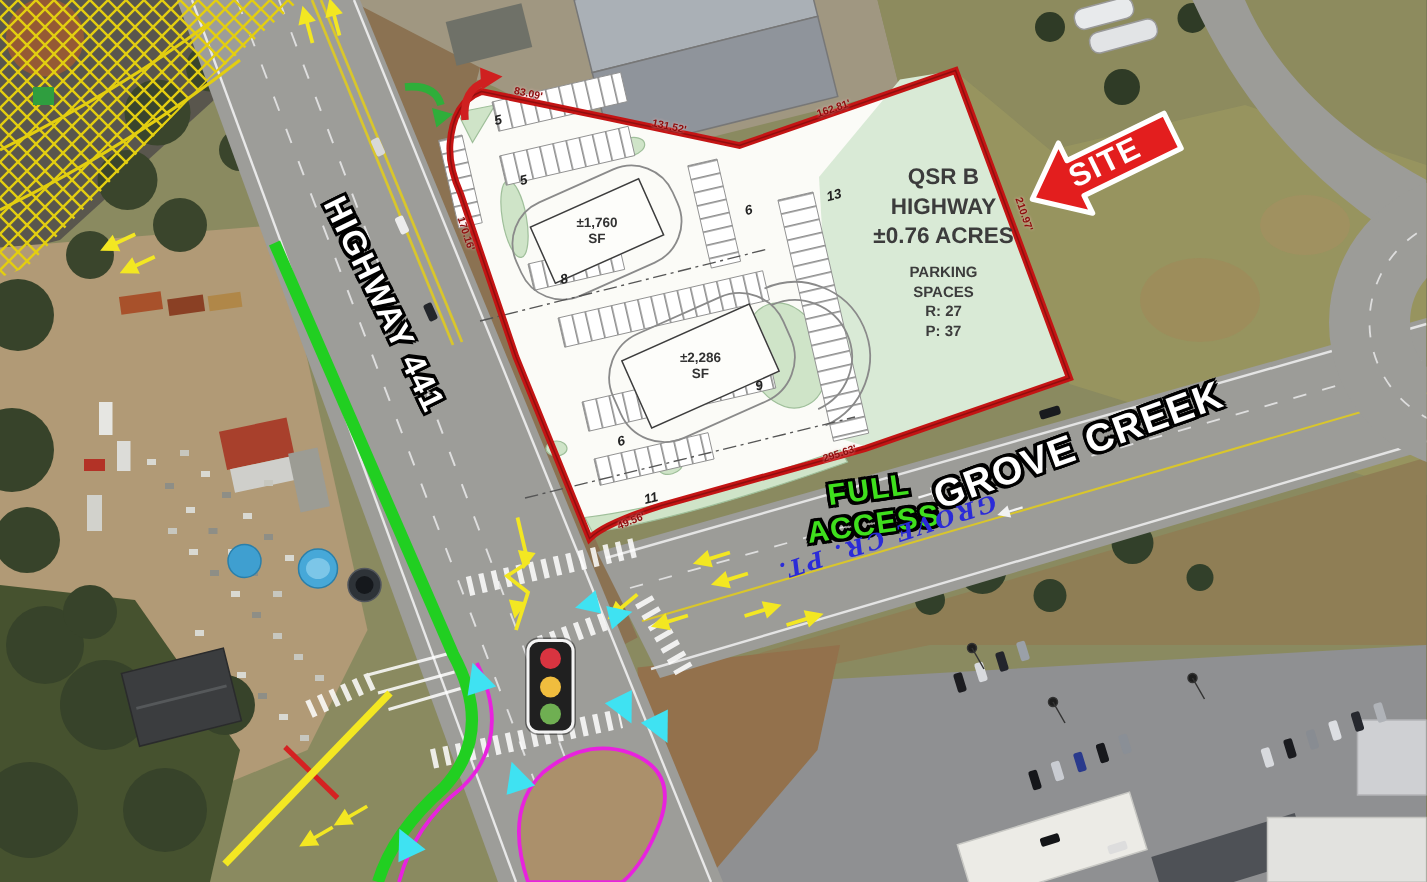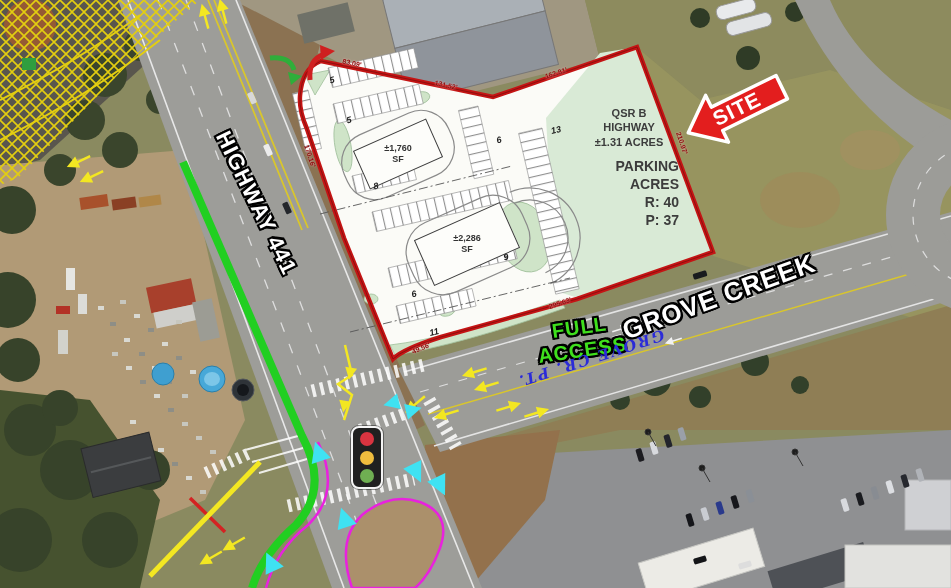--- a/index.html
+++ b/index.html
@@ -12,22 +12,22 @@
                  0 -2px 0 #000, 0 2px 0 #000, -2px 0 0 #000, 2px 0 0 #000; }
   .access-label { color:#3fdf1d; font-weight:900; letter-spacing:1px; font-size:20px; line-height:1.15;
     text-align:center;
     text-shadow:-2px -2px 0 #000, 2px -2px 0 #000, -2px 2px 0 #000, 2px 2px 0 #000,
                  0 -2px 0 #000, 0 2px 0 #000, -2px 0 0 #000, 2px 0 0 #000; }
   .street-sign { color:#2b2bd8; font-weight:bold; font-size:15px; letter-spacing:2px;
     font-family:"DejaVu Serif", serif; font-style:italic; }
   .dim { font-size:7px; font-weight:bold; color:#8d0d0d; text-shadow:0 0 2px #f2b9b9; }
   .stall { font-size:9px; font-weight:600; font-style:italic; color:#222; }
   .parcel-info { text-align:center; color:#3c3c3c; font-weight:bold; }
-  .parcel-info .big { display:block; font-size:11px; line-height:1.3; }
-  .parcel-info .small { display:block; font-size:14px; line-height:1.3;text-align:right; }
+  .parcel-info .big { display:block; font-size:15px; line-height:1.3; }
+  .parcel-info .small { display:block; font-size:10px; line-height:1.3; }
   .parcel-info .gap { display:block; height:8px; }
   .bldg { position:absolute; background:#fdfdfa; border:1.5px solid #3d3d3d; }
   .bldg .lbl { position:absolute; inset:0; display:flex; flex-direction:column;
     align-items:center; justify-content:center; font-size:9px; font-weight:600; color:#333; line-height:1.2; }
   #traffic-light { position:absolute; left:351px; top:426px; width:32px; height:63px;
     background:#202020; border:2.5px solid #f4f4f4; border-radius:8px;
     display:flex; flex-direction:column; align-items:center; justify-content:space-evenly;
     box-shadow:0 0 0 1px rgba(0,0,0,.4); }
   #traffic-light .light { width:14px; height:14px; border-radius:50%; }
   #site-label { color:#fff; font-weight:800; font-size:21px; letter-spacing:1px; }
@@ -439,25 +439,25 @@
   <div class="bldg" style="left:420px; top:219px; width:94px; height:50px; transform:rotate(-24deg);">
     <div class="lbl" style="transform:rotate(24deg);">
       <span>±2,286</span>
       <span>SF</span>
     </div>
   </div>
 
   <div class="abs parcel-info" style="left:629px; top:168px; transform:translate(-50%,-50%); width:100px;">
     <span class="big">QSR B</span>
     <span class="big">HIGHWAY</span>
-    <span class="big">±1.31 ACRES</span>
+    <span class="big">±0.76 ACRES</span>
     <span class="gap"></span>
     <span class="small">PARKING</span>
-    <span class="small">ACRES</span>
-    <span class="small">R:  40</span>
+    <span class="small">SPACES</span>
+    <span class="small">R:  27</span>
     <span class="small">P:  37</span>
   </div>
 
   <span class="abs stall" style="left:332px; top:80px;  transform:translate(-50%,-50%) rotate(-14deg);">5</span>
   <span class="abs stall" style="left:349px; top:120px; transform:translate(-50%,-50%) rotate(-14deg);">5</span>
   <span class="abs stall" style="left:376px; top:186px; transform:translate(-50%,-50%) rotate(-14deg);">8</span>
   <span class="abs stall" style="left:499px; top:140px; transform:translate(-50%,-50%) rotate(-14deg);">6</span>
   <span class="abs stall" style="left:556px; top:130px; transform:translate(-50%,-50%) rotate(-14deg);">13</span>
   <span class="abs stall" style="left:414px; top:294px; transform:translate(-50%,-50%) rotate(-14deg);">6</span>
   <span class="abs stall" style="left:506px; top:257px; transform:translate(-50%,-50%) rotate(-14deg);">9</span>

